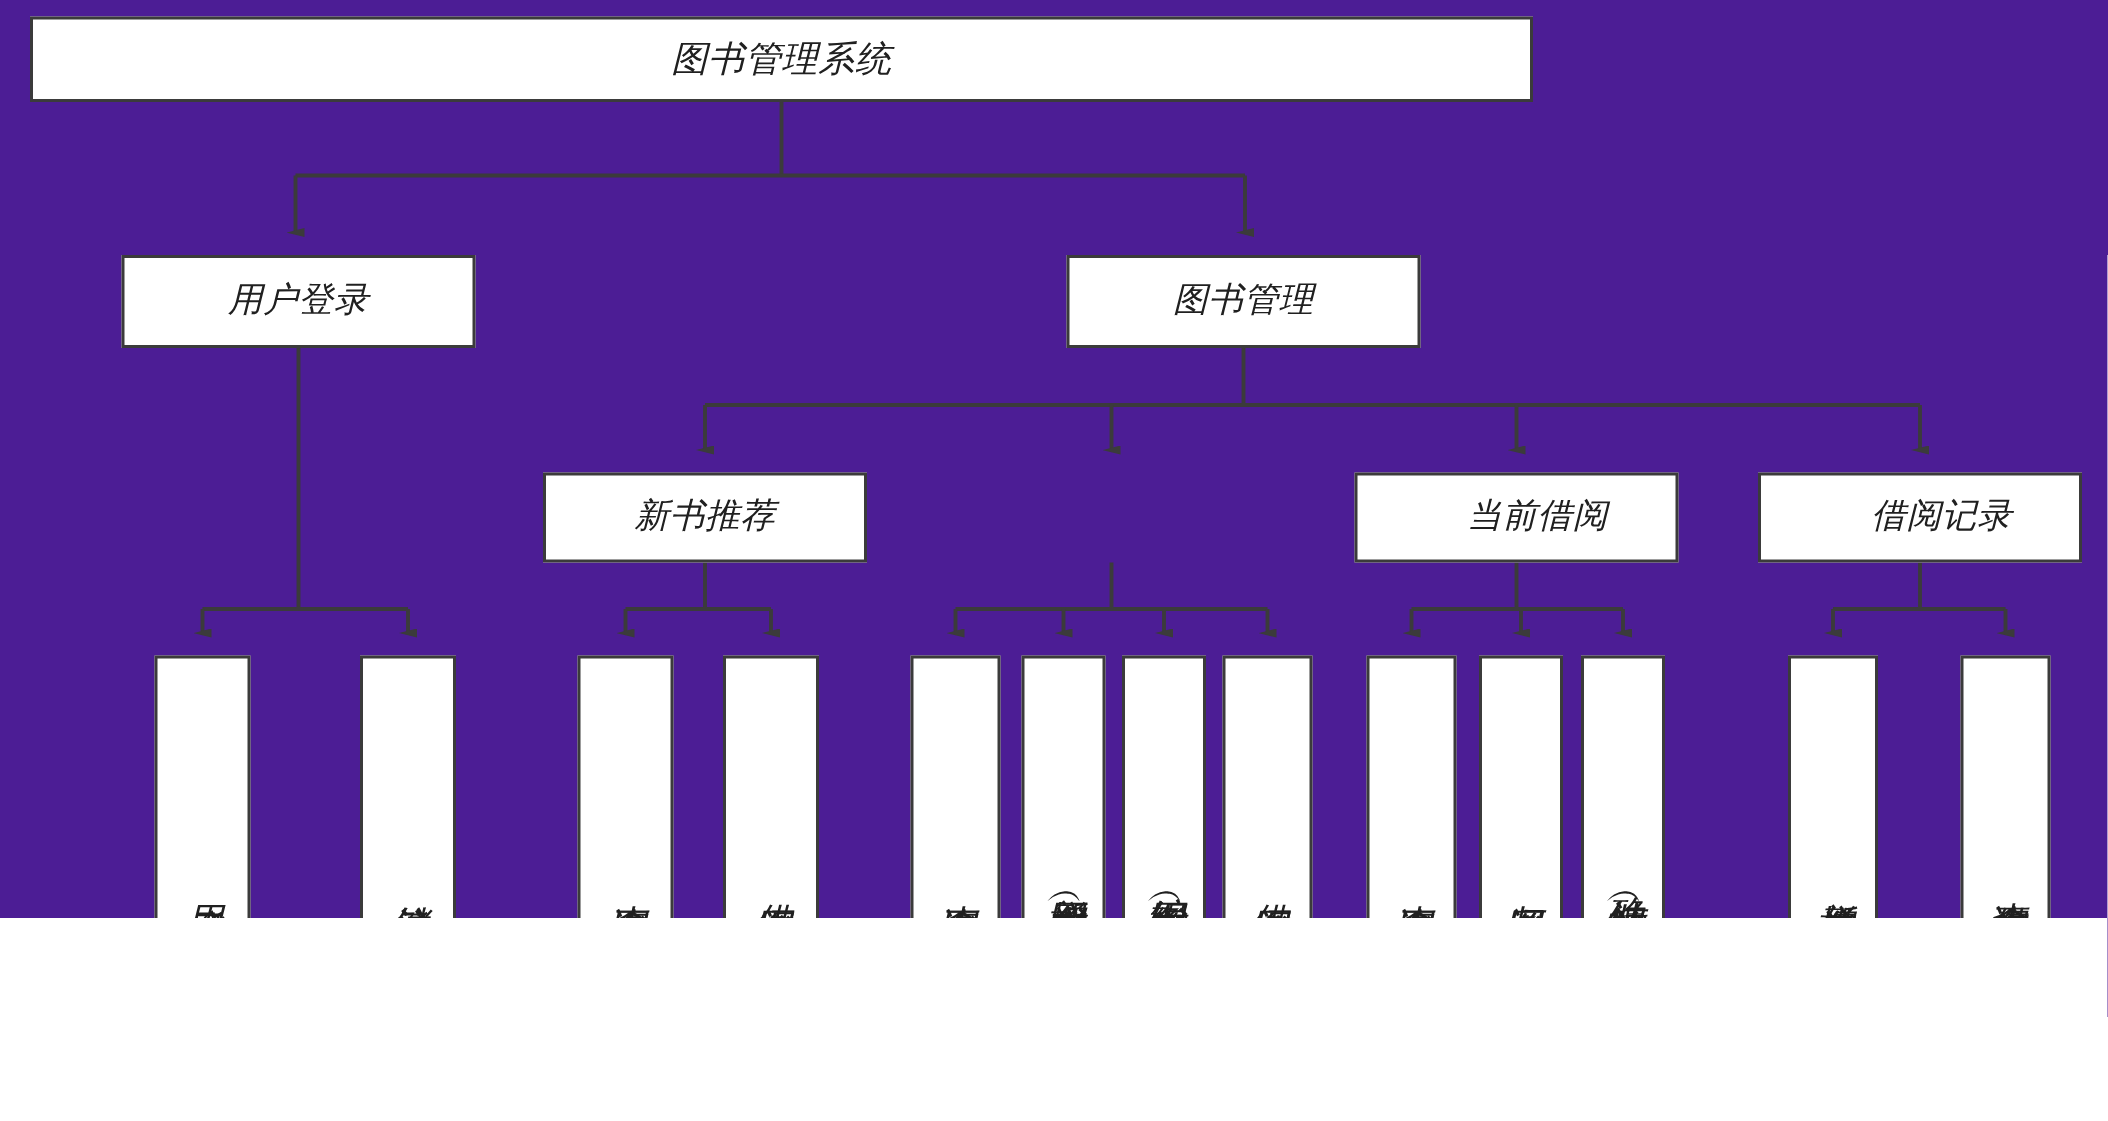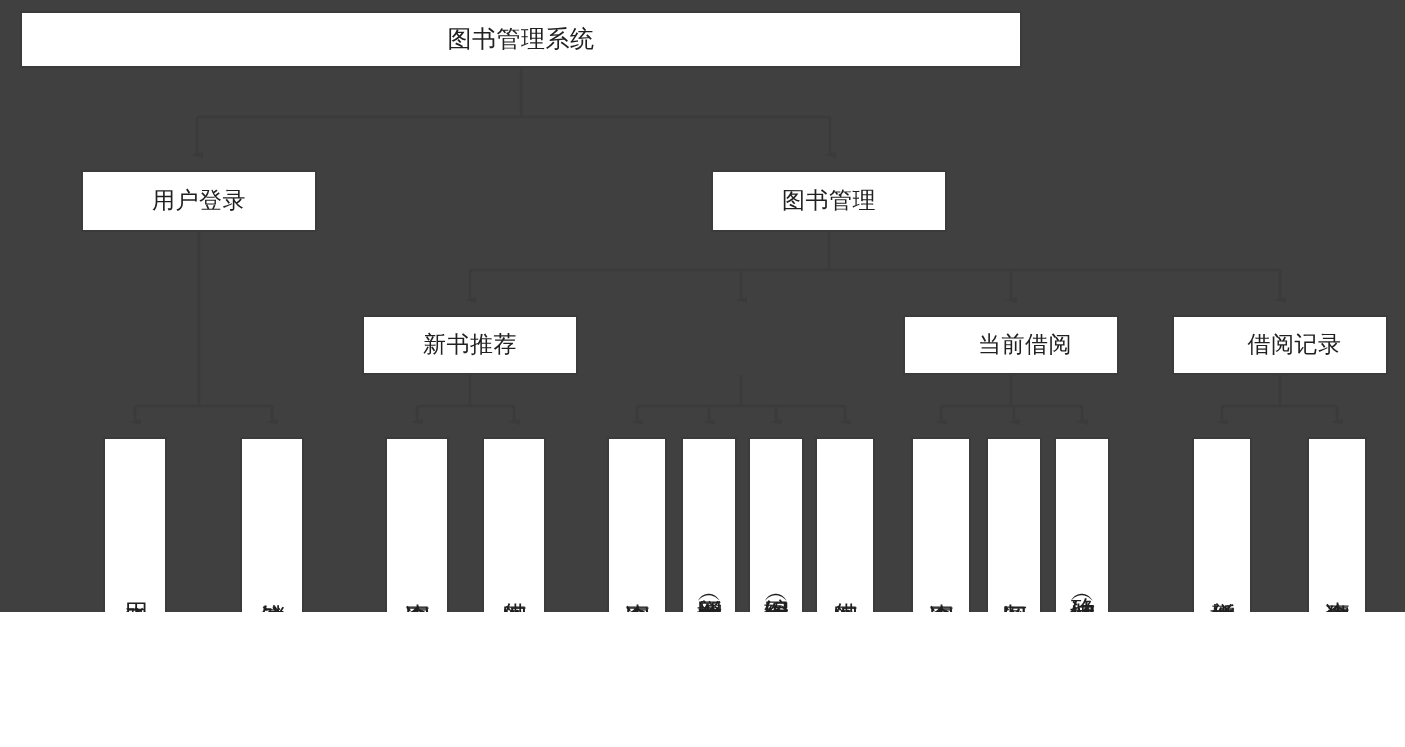--- a/index.html
+++ b/index.html
@@ -7,22 +7,23 @@
     padding: 0;
     background: #ffffff;
   }
   body {
     font-family: "DejaVu Sans", "Liberation Sans", sans-serif;
   }
   #canvas {
     position: relative;
     width: 1405px;
     height: 612px;
-    background: #404040;
+    background: #4c1d95;
     overflow: hidden;
+    font-style: italic;
   }
   svg.edges {
     position: absolute;
     left: 0;
     top: 0;
     width: 1405px;
     height: 747px;
     pointer-events: none;
   }
   .node {

